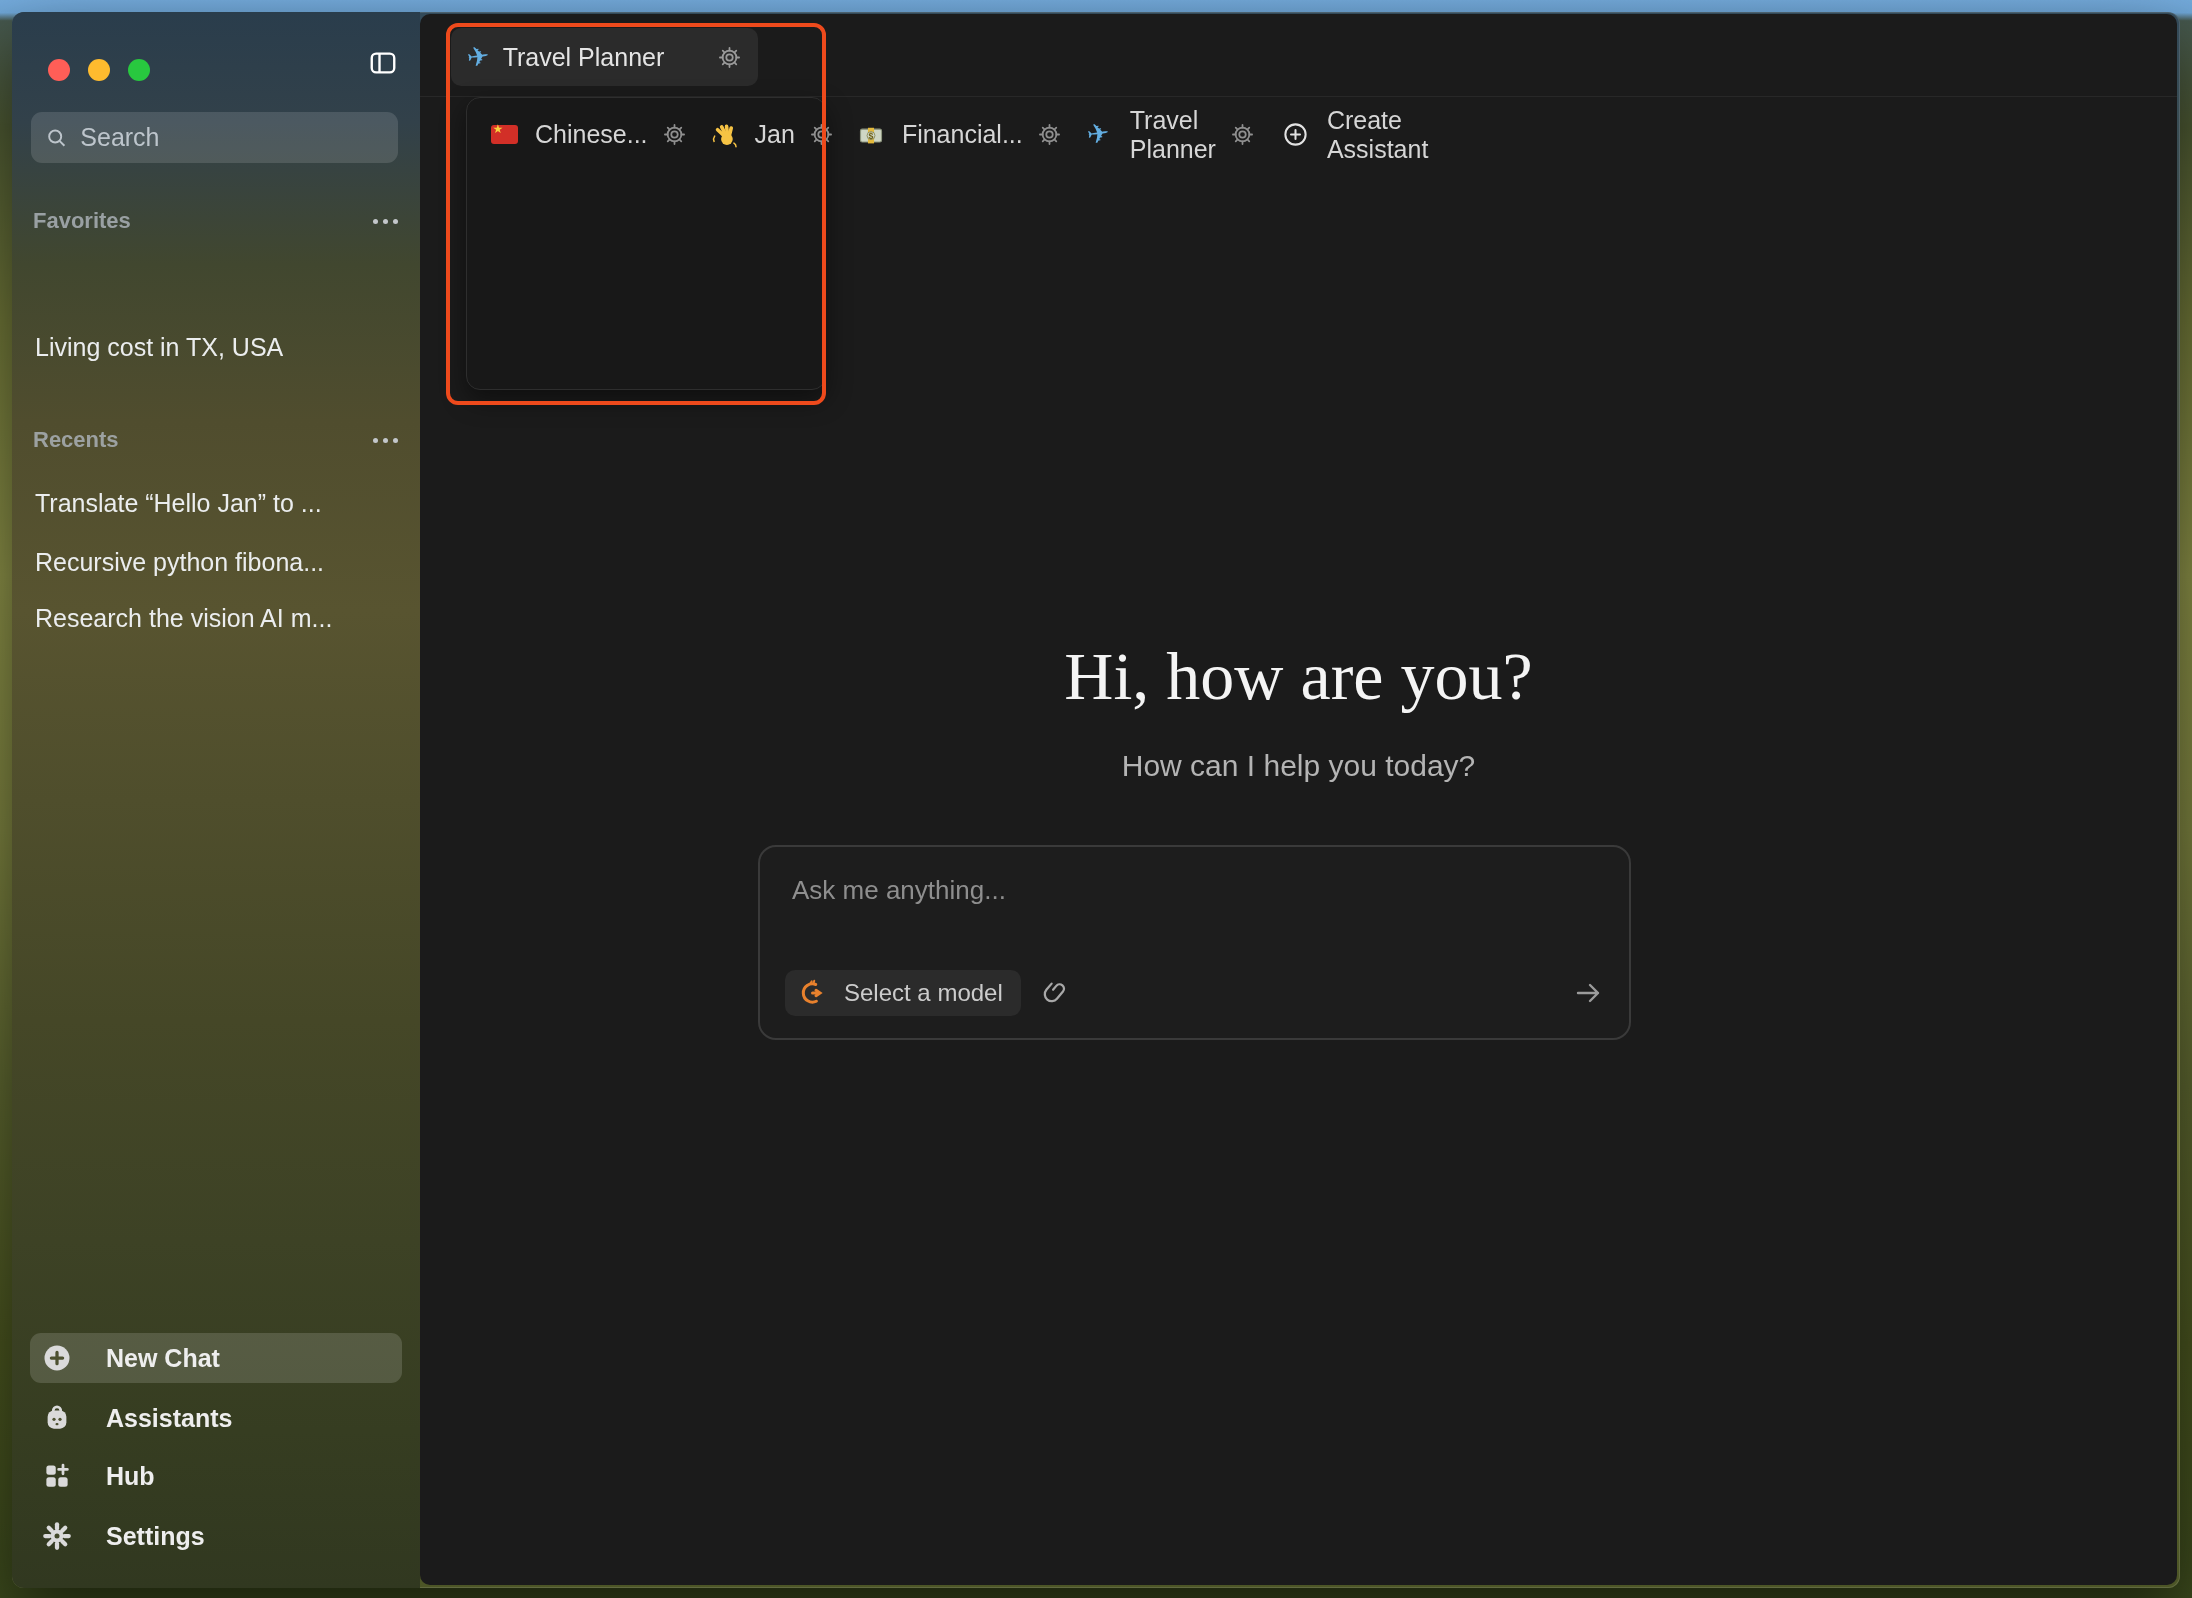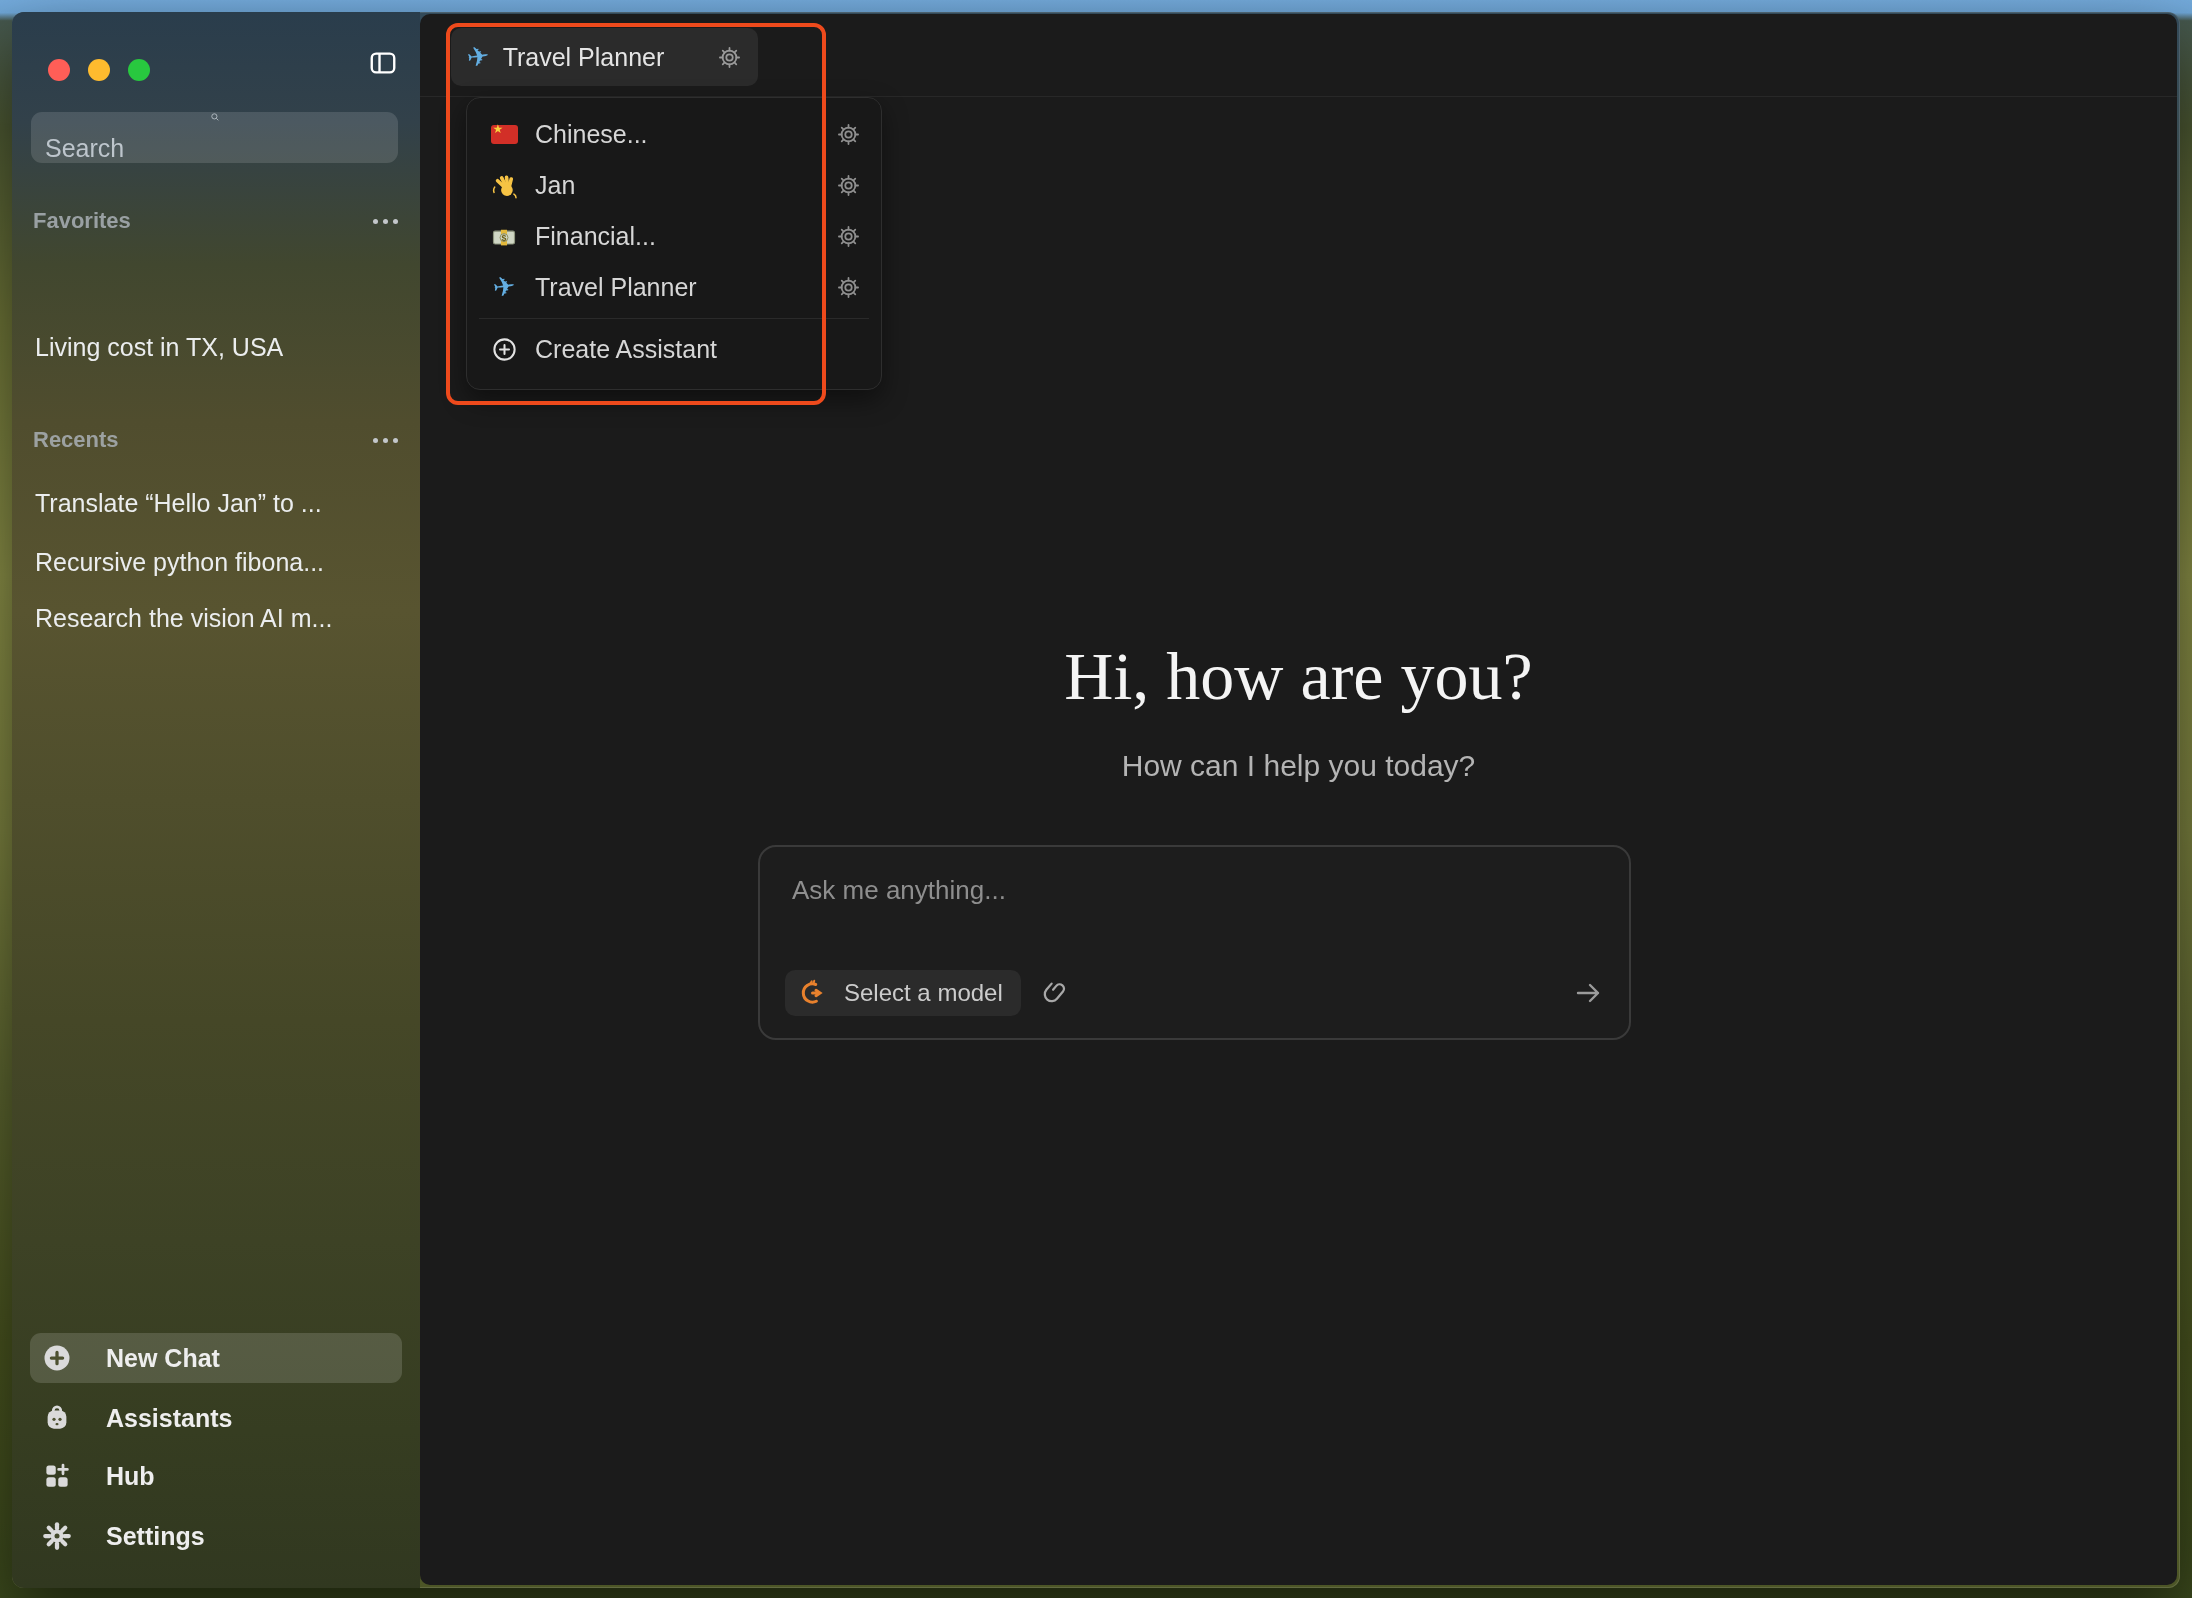--- a/index.html
+++ b/index.html
@@ -27,21 +27,21 @@
       #2a3d4c 0%, #32414a 7%, #41472f 16%, #504d2e 26%,
       #585430 38%, #4f4e2c 50%, #454727 64%, #3d4225 78%, #363d21 90%, #313820 100%);
   }
   .traffic{ position:absolute; top:47px; left:36px; display:flex; gap:18px; }
   .traffic span{ width:22px; height:22px; border-radius:50%; display:block; }
   .tl-red{ background:#ff5e57; } .tl-yellow{ background:#febb2e; } .tl-green{ background:#28c83f; }
   .toggle-btn{ position:absolute; top:36px; left:356px; width:30px; height:30px; }
   .search{
     position:absolute; left:19px; top:100px; width:367px; height:51px;
     background:rgba(255,255,255,.13); border-radius:11px;
-    display:flex; align-items:center; padding:0 14px; gap:12px;flex-direction:column;
+    display:flex; align-items:center; padding:0 14px; gap:12px;
   }
   .search input{
     background:transparent; border:none; outline:none; width:100%;
     font-size:25px; color:#e6e9ec; font-family:"Liberation Sans", sans-serif;
   }
   .search input::placeholder{ color:#bdc5cc; opacity:1; }
   .section-head{
     position:absolute; left:21px; right:20px; height:30px;
     display:flex; align-items:center; justify-content:space-between;
   }
@@ -71,24 +71,24 @@
     background:#2b2b2b; border-radius:10px;
     display:flex; align-items:center; padding:0 16px 0 16px; gap:13px;
   }
   .switcher .lbl{ font-size:25px; color:#e4e4e4; flex:1; }
   .plane{ font-size:27px; color:#63aee2; transform:rotate(-8deg); display:inline-block; line-height:1; }
   .highlight{
     position:absolute; left:26px; top:9px; width:380px; height:382px;
     border:4px solid #ee4a1c; border-radius:12px; pointer-events:none; z-index:5;
   }
   .dropdown{
-    position:absolute; left:46px; top:83px; width:416px; height:293px;
+    position:absolute; left:46px; top:83px; width:360px; height:293px;
     background:#181818; border:1px solid #2e2e2e; border-radius:14px;
     box-shadow:0 10px 26px rgba(0,0,0,.45);
-    padding:11px 10px; display:flex; flex-direction:column; z-index:4;
+    padding:11px 10px; display:flex; flex-direction:row; z-index:4;
   }
   .dd-row{
     height:51px; border-radius:9px; display:flex; align-items:center; padding:0 10px; gap:14px;
   }
   .dd-row .lbl{ font-size:25px; color:#d6d6d6; flex:1; }
   .dd-row .ic{ width:34px; display:flex; justify-content:center; }
   .dd-divider{ height:1px; background:#2a2a2a; margin:5px 2px; }
   
   .greeting{
     position:absolute; left:0; right:0; top:628px; text-align:center;

